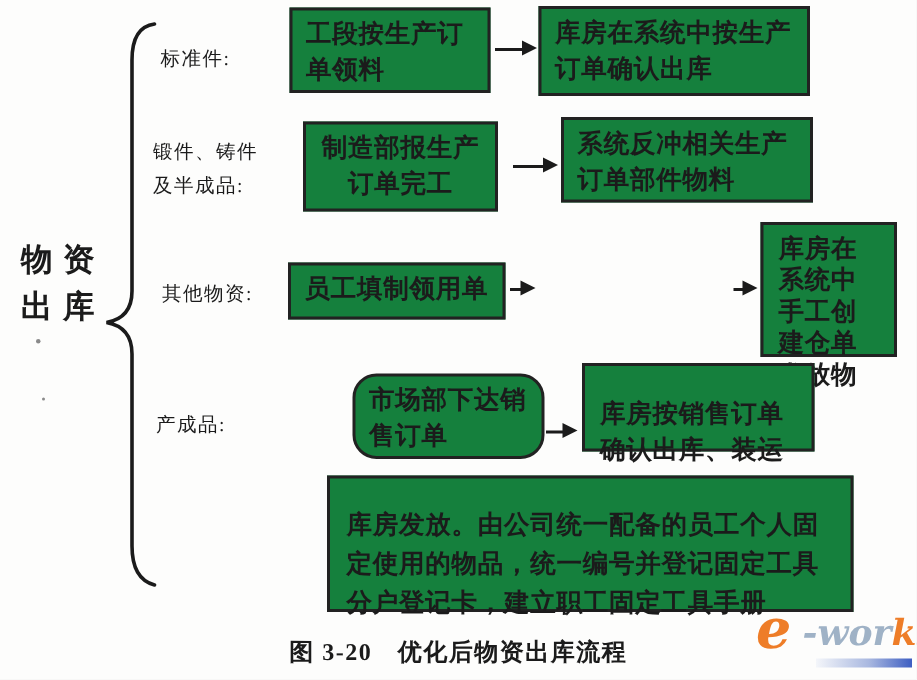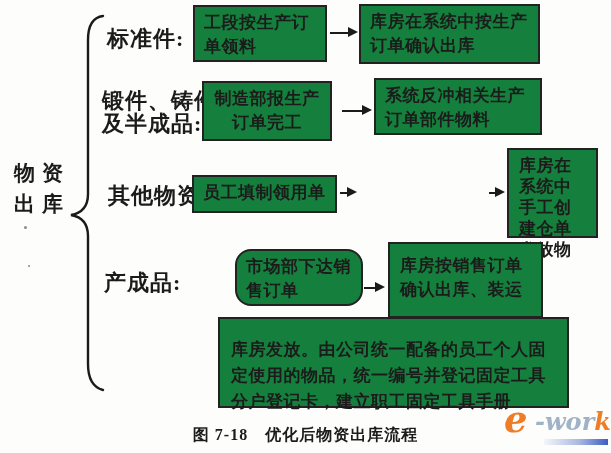--- a/index.html
+++ b/index.html
@@ -21,22 +21,22 @@
     font-size:17px;
     font-weight:600;
     line-height:24px;
     padding:4px 9px;
     box-sizing:border-box;
     letter-spacing:0.5px;
     word-break:break-all;
   }
   .lbl{
     position:absolute;
-    font-size:22px;
-    font-weight:700;
+    font-size:13px;
+    font-weight:400;
     line-height:23px;
     letter-spacing:1px;
     white-space:pre-line;
   }
   .arrow{
     position:absolute;
     height:2.4px;
     background:#1b1b1b;
   }
   .arrow::after{
@@ -115,25 +115,25 @@
 
   <div class="lbl" style="left:108px;top:184px;">其他物资:</div>
   <div class="box" style="left:192px;top:175px;width:145px;height:38px;">员工填制领用单</div>
   <div class="arrow" style="left:340px;top:192px;width:8px;"></div>
   <div class="arrow" style="left:489px;top:192px;width:7px;"></div>
   <div class="box" style="left:507px;top:148px;width:91px;height:90px;padding:5px 9px 4px 10px;line-height:21px;">库房在系统中手工创建仓单发放物资</div>
 
   <div class="lbl" style="left:104px;top:271px;">产成品:</div>
   <div class="box" style="left:235px;top:249px;width:128px;height:57px;border-radius:16px;">市场部下达销售订单</div>
   <div class="arrow" style="left:364px;top:287px;width:12px;"></div>
-  <div class="box" style="left:388px;top:242px;width:155px;height:76px;padding:10px 10px;">库房按销售订单确认出库、装运</div>
+  <div class="box" style="left:388px;top:242px;width:155px;height:59px;padding:20px 10px;">库房按销售订单确认出库、装运</div>
 
   <div class="box" style="left:218px;top:317px;width:351px;height:91px;padding:18px 10px 4px 11px;line-height:26px;">库房发放。由公司统一配备的员工个人固定使用的物品，统一编号并登记固定工具分户登记卡，建立职工固定工具手册</div>
 
-  <div class="caption">图 7-18　优化后物资出库流程</div>
+  <div class="caption">图 3-20　优化后物资出库流程</div>
 
   <div class="logo">
     <span class="e">e</span>
     <span class="txt"><span>-wor</span><span class="k">k</span><span>s</span></span>
     <span class="bar"></span>
   </div>
 
 </div>
 
 </body></html>

